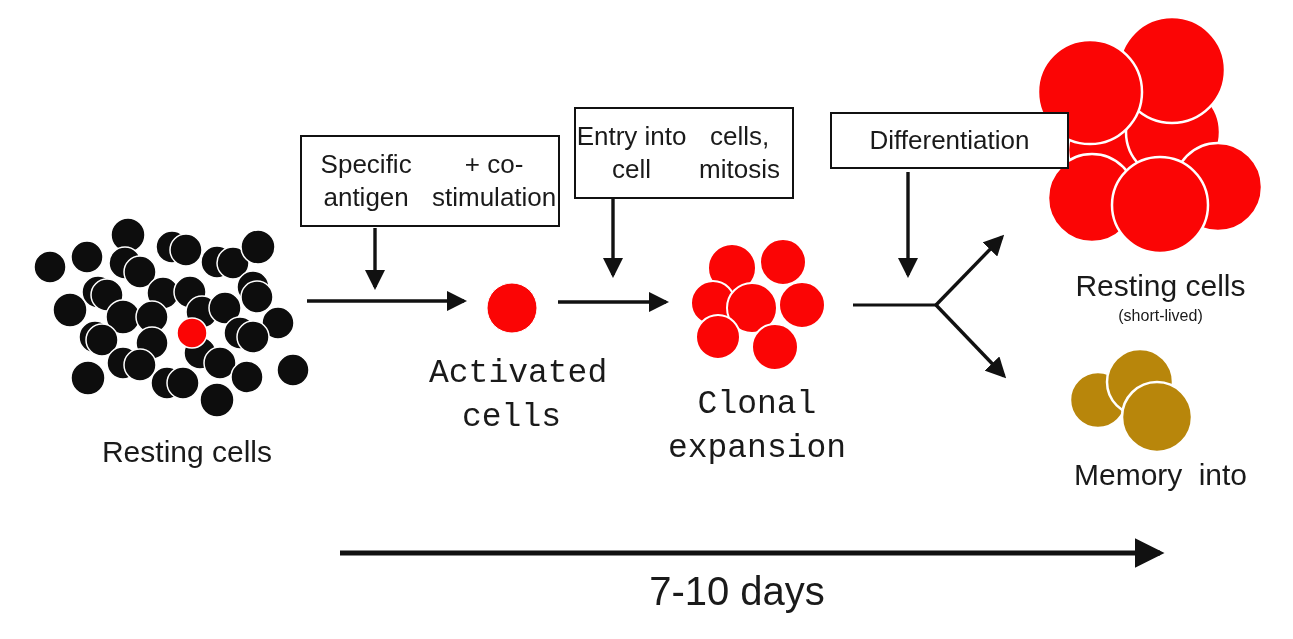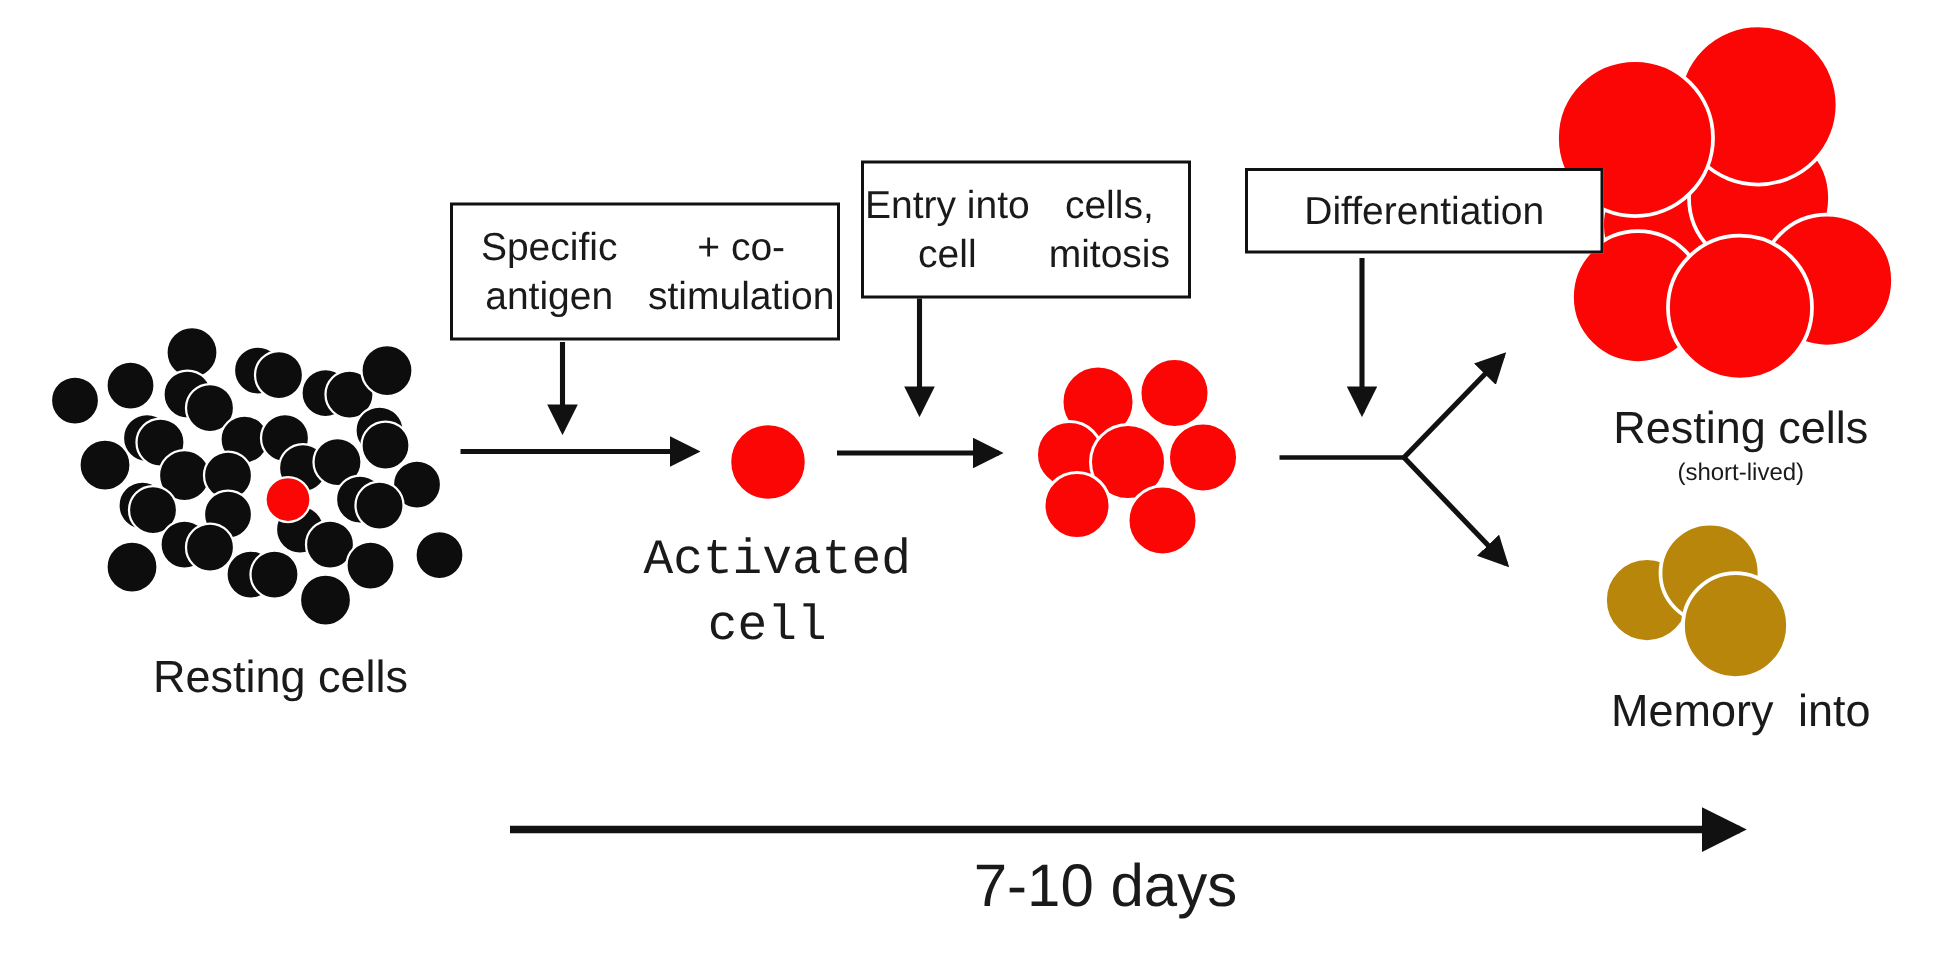--- a/index.html
+++ b/index.html
@@ -144,23 +144,27 @@
   </div>
 
   <div class="callout-box" id="box-differentiation" style="left:782px; top:112px; width:235px; height:53px;">
     <span>Differentiation</span>
   </div>
 
   <div class="diagram-label" id="label-resting" style="left:57px; top:432px; width:260px;">Resting cells</div>
 
   <div class="diagram-label two-line" id="label-activated" style="left:429px; top:352px; width:165px;">
     <span>Activated</span><br>
-    <span>cell</span>
+    <span>cells</span>
   </div>
 
+  <div class="diagram-label two-line" id="label-clonal" style="left:667px; top:383px; width:180px;">
+    <span>Clonal</span><br>
+    <span>expansion</span>
+  </div>
 
   <div class="diagram-label" id="label-effector" style="left:1038px; top:266px; width:245px;">
     <span class="title">Resting cells</span>
     <span class="sub">(short-lived)</span>
   </div>
 
   <div class="diagram-label" id="label-memory" style="left:1038px; top:455px; width:245px;">
     <span class="title">Memory into</span>
   </div>
 

